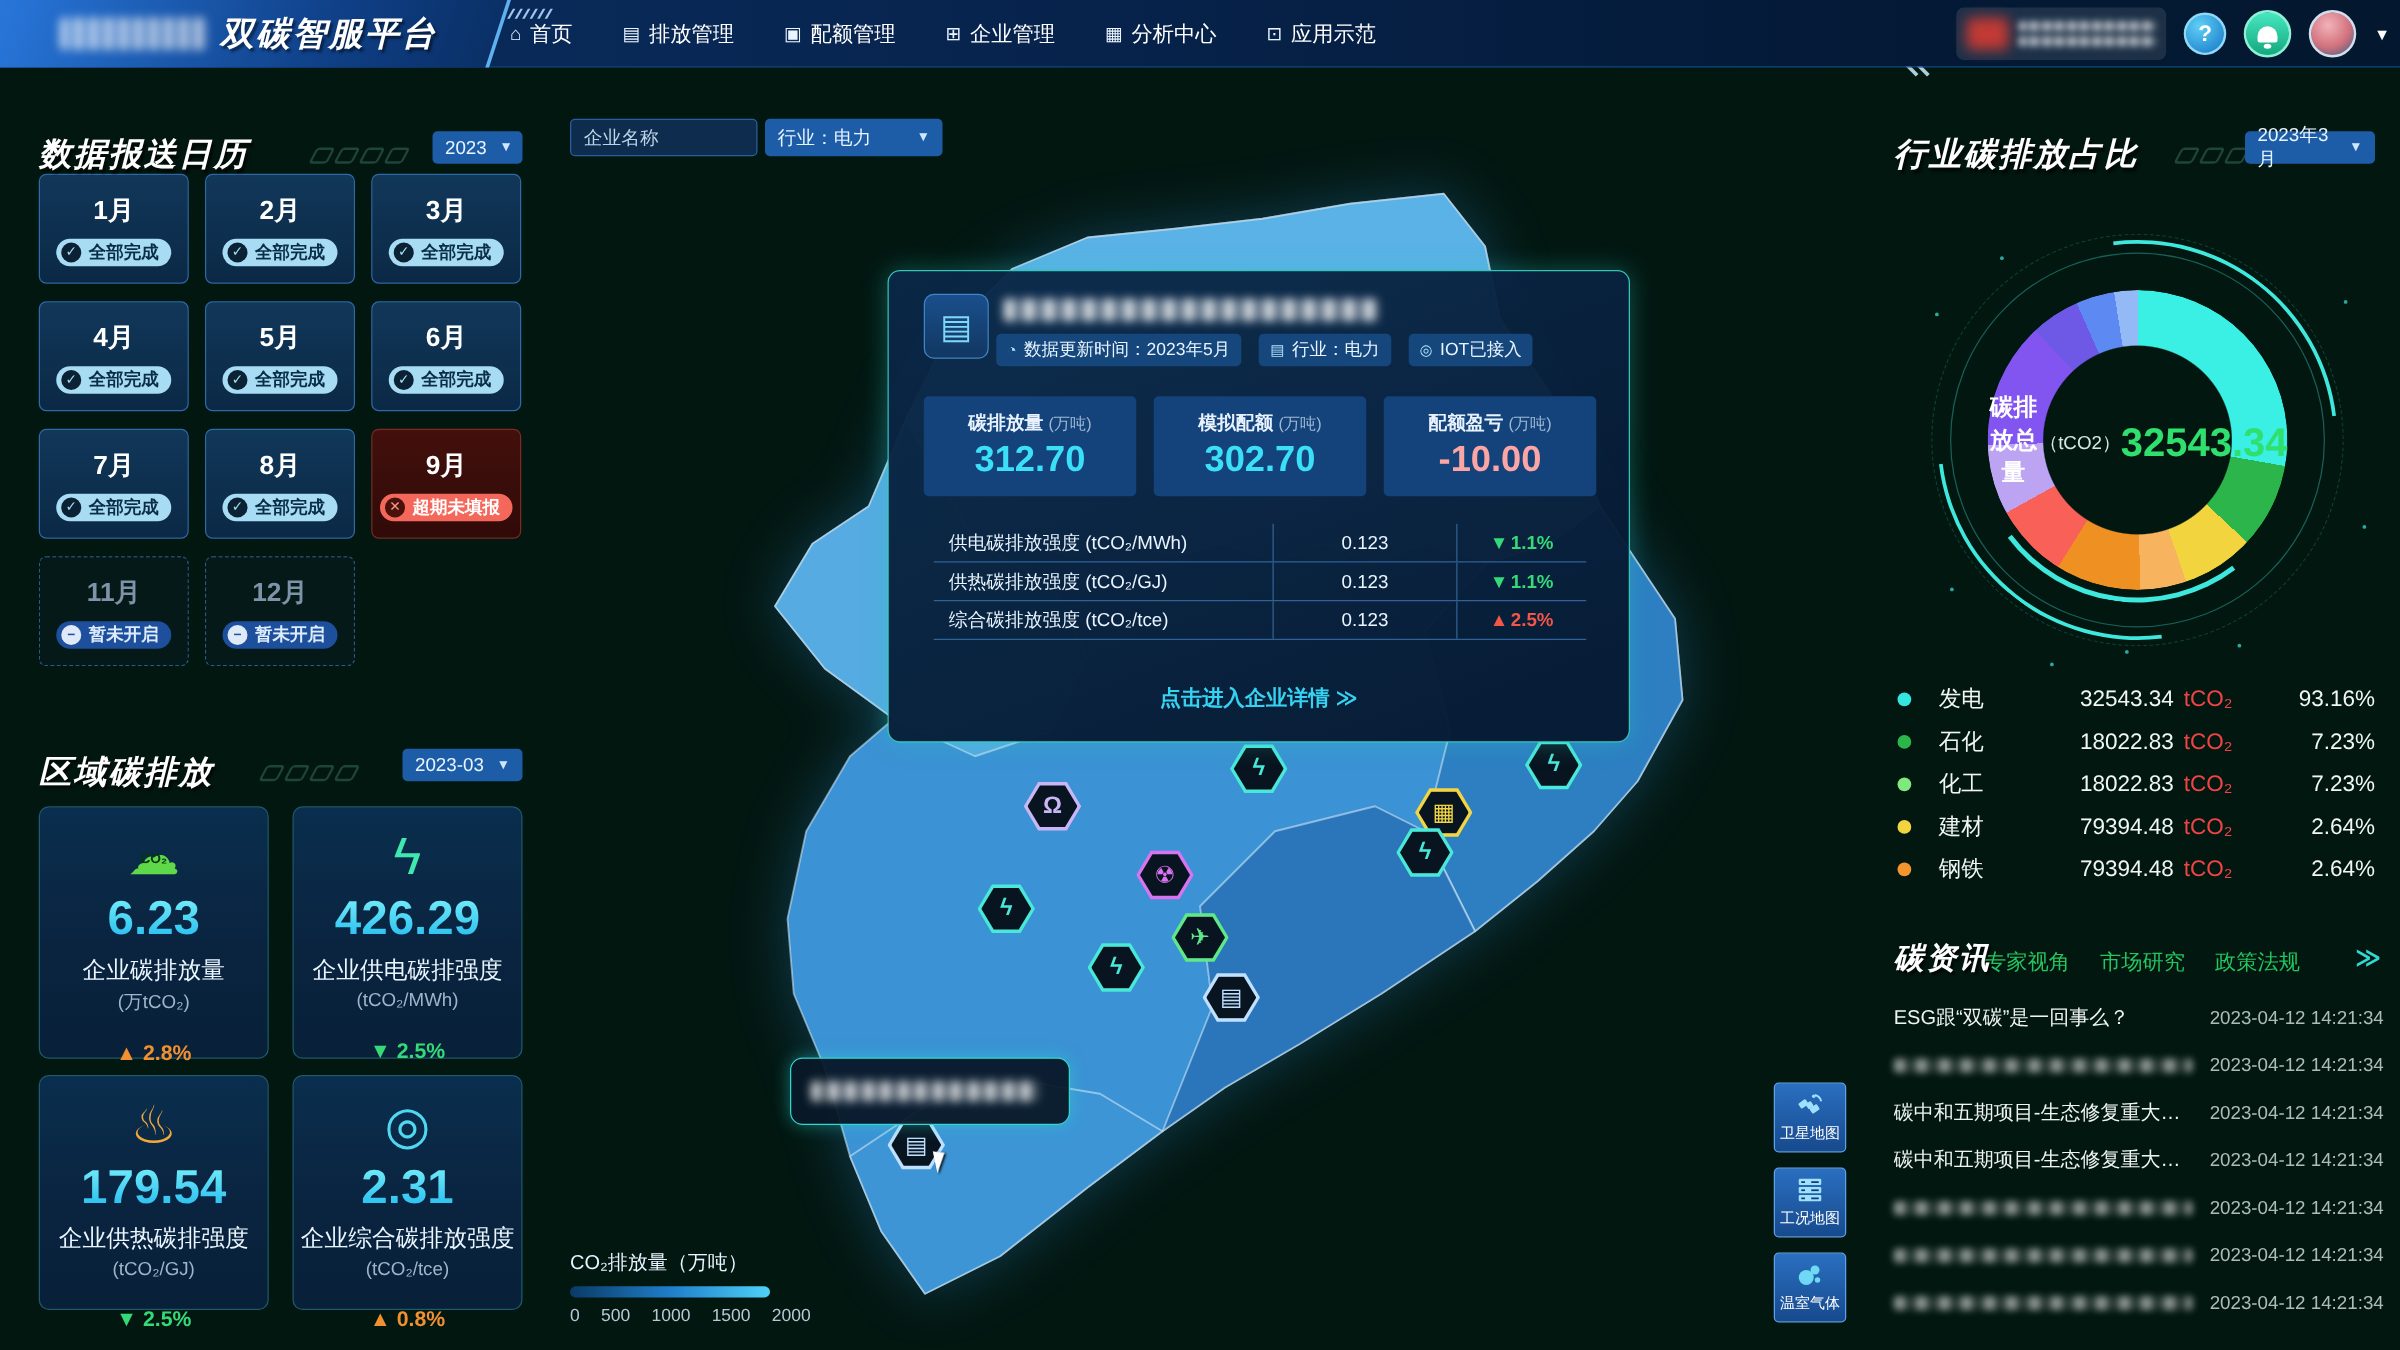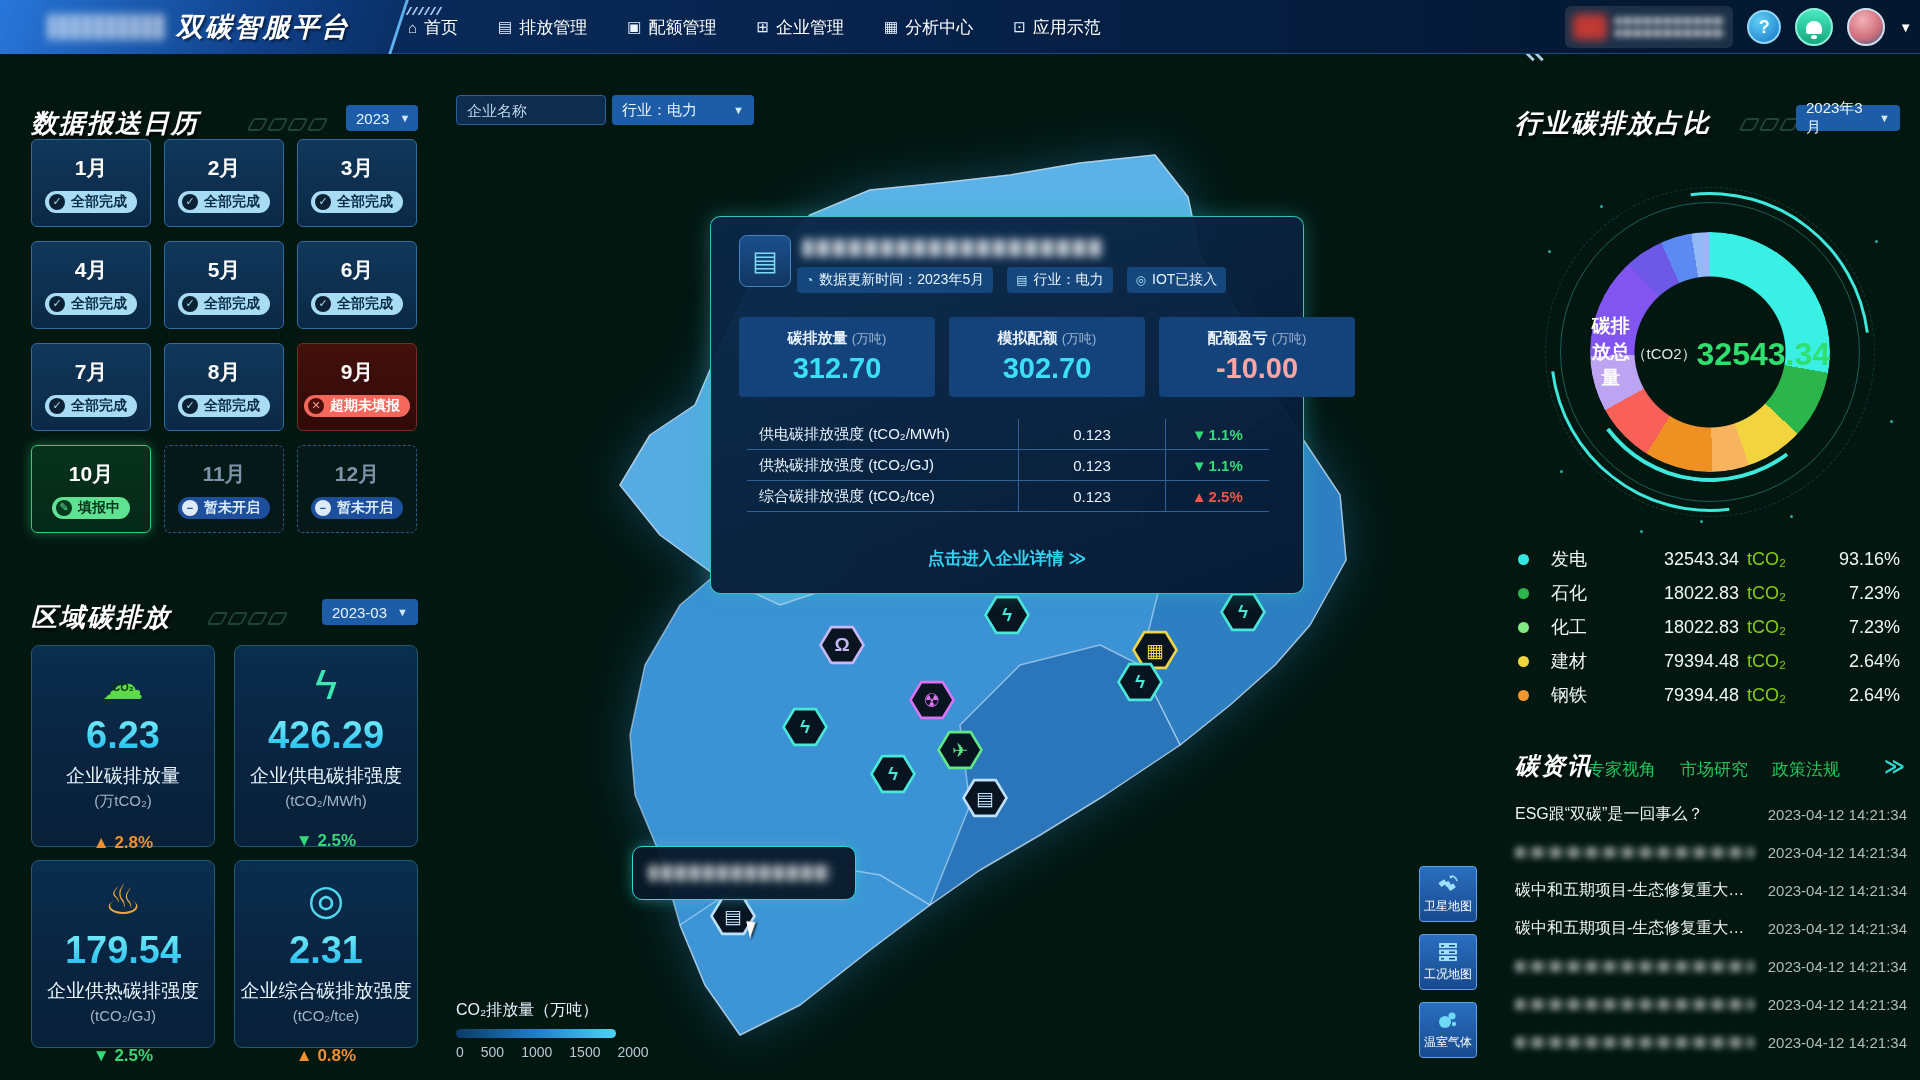--- a/index.html
+++ b/index.html
@@ -129,21 +129,21 @@
     border:1px solid rgba(64,224,208,.85);box-shadow:0 0 20px rgba(40,200,190,.35);}
   .pp-icon{position:absolute;left:28px;top:18px;width:52px;height:52px;border-radius:8px;
     background:linear-gradient(180deg,#1a4f8c,#123762);border:1px solid #3f85c8;
     display:flex;align-items:center;justify-content:center;color:#7fd8f5;font-size:27px;}
   .pp-name{position:absolute;left:92px;top:22px;width:300px;height:18px;border-radius:3px;
     background:repeating-linear-gradient(90deg,rgba(255,255,255,.85) 0 8px,rgba(255,255,255,.3) 8px 16px);filter:blur(4px);}
   .pp-badges{position:absolute;left:86px;top:50px;display:flex;gap:14px;}
   .pp-badge{background:#16477c;border-radius:4px;height:26px;display:flex;align-items:center;gap:6px;
     padding:0 9px;color:#e8f4ff;font-size:14px;}
   .pp-badge .bic{font-size:12px;color:#aee0f8;}
-  .pp-stats{position:absolute;left:28px;top:100px;width:616px;display:flex;gap:14px;border-radius:18px;}
+  .pp-stats{position:absolute;left:28px;top:100px;width:538px;display:flex;gap:14px;border-radius:18px;}
   .stat-box{flex:1;background:#14427a;border-radius:4px;height:80px;
     display:flex;flex-direction:column;align-items:center;justify-content:center;gap:4px;}
   .stat-box .sl{color:#e8f2ff;font-size:15px;font-weight:bold;}
   .stat-box .sl .su{color:#9db8d2;font-size:13px;font-weight:normal;}
   .stat-box .sv{font-size:29px;font-weight:900;color:#3be0f8;}
   .stat-box .sv.neg{color:#fca5a5;}
   .pp-table{position:absolute;left:36px;top:202px;width:522px;font-size:15px;color:#e8f4ff;}
   .pt-row{display:flex;height:31px;align-items:center;border-bottom:1px solid #2f6296;}
   .pt-head{background:#1d5088;font-weight:bold;border-bottom:none;height:28px;}
   .pt-c1{width:52%;padding-left:12px;}
@@ -161,21 +161,21 @@
   .donut-center{position:absolute;left:1590px;top:232px;width:240px;height:240px;z-index:4;
     display:flex;align-items:center;justify-content:center;text-align:center;}
   .dc-l{color:#fff;font-size:19px;font-weight:bold;}
   .dc-u{color:#d8e8e4;font-size:15px;margin-top:4px;}
   .dc-v{color:#2fe06e;font-size:32px;font-weight:900;margin-top:4px;}
   .legend{position:absolute;left:1518px;top:542px;width:382px;z-index:5;}
   .lg-row{display:flex;align-items:center;height:34px;color:#f0f6f4;font-size:18px;}
   .lg-dot{width:11px;height:11px;border-radius:50%;margin-right:22px;}
   .lg-name{width:78px;}
   .lg-val{width:110px;text-align:right;}
-  .lg-unit{width:58px;padding-left:8px;color:#84cc16;}
+  .lg-unit{width:58px;padding-left:8px;color:#ef4444;}
   .lg-pct{flex:1;text-align:right;}
 
   
   .news-title{left:1515px;top:750px;font-size:24px;}
   .news-tabs{position:absolute;left:1588px;top:758px;display:flex;gap:24px;z-index:6;}
   .news-tab{color:#22c55e;font-size:17px;cursor:pointer;}
   .news-more{position:absolute;left:1884px;top:754px;color:#2fd8d0;font-size:20px;font-weight:bold;cursor:pointer;z-index:6;}
   .news-list{position:absolute;left:1515px;top:795px;width:392px;z-index:5;}
   .news-row{display:flex;align-items:center;height:38px;cursor:pointer;}
   .news-t{flex:1;color:#eef4f1;font-size:16px;white-space:nowrap;overflow:hidden;text-overflow:ellipsis;padding-right:10px;}
@@ -316,27 +316,20 @@
       <span class="pill p-done">
           <span class="pic">✓</span>
           <span>全部完成</span>
         </span>
     </div>
     <div class="mcard m-overdue">
       <span class="mo">9月</span>
       <span class="pill p-overdue">
           <span class="pic">✕</span>
           <span>超期未填报</span>
-        </span>
-    </div>
-    <div class="mcard m-active">
-      <span class="mo">10月</span>
-      <span class="pill p-active">
-          <span class="pic">✎</span>
-          <span>填报中</span>
         </span>
     </div>
     <div class="mcard m-off">
       <span class="mo">11月</span>
       <span class="pill p-off">
           <span class="pic">−</span>
           <span>暂未开启</span>
         </span>
     </div>
     <div class="mcard m-off">

